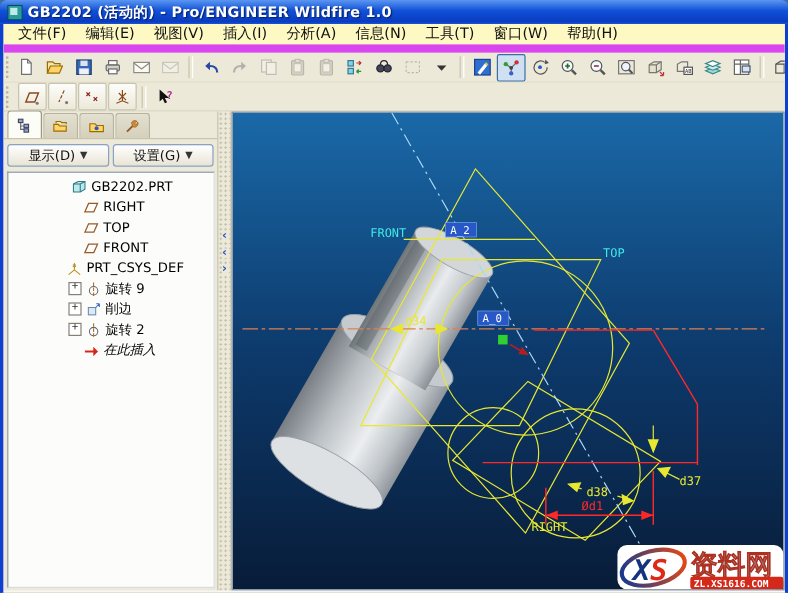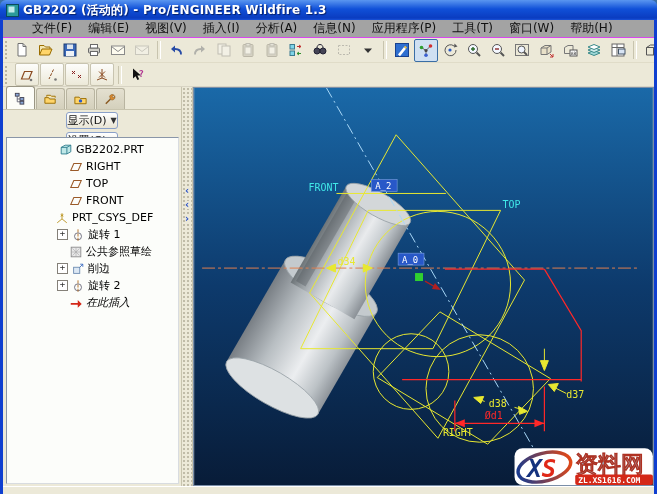--- a/index.html
+++ b/index.html
@@ -3,41 +3,41 @@
 <meta charset="utf-8">
 <style>
   html,body{margin:0;padding:0;background:#3a6ea5;font-family:"DejaVu Sans","Liberation Sans",sans-serif;}
   .window{position:relative;width:651px;height:491px;border:3px solid #0f3fd0;border-top:none;border-radius:0 0 3px 3px;background:#ece9d8;overflow:hidden;}
   .frame{position:relative;width:657px;height:494px;overflow:hidden;}
   
   .titlebar{height:20px;background:linear-gradient(#5a96f0,#1050d8 45%,#0a3cc0 90%,#1a52d8);display:flex;align-items:center;padding:0 6px;border-radius:6px 6px 0 0;}
   .titlebar .appicon{width:13px;height:13px;margin-right:4px;flex:0 0 auto;}
   .titlebar .ttext{color:#fff;font-weight:bold;font-size:12px;text-shadow:1px 1px 1px #06206a;white-space:nowrap;letter-spacing:.2px;}
   
-  .menubar{height:17px;background:#a3a3a3;display:flex;align-items:center;padding-left:21px;border-bottom:1px solid #d946ef;}
+  .menubar{height:17px;background:#fef9c3;display:flex;align-items:center;padding-left:4px;border-bottom:7px solid #d946ef;}
   .menu-item{font-size:12px;color:#111;padding:1px 8px;white-space:nowrap;cursor:default;}
   
   .toolbar{display:flex;align-items:center;background:#ece9d8;position:relative;}
   .tb1{height:24px;border-bottom:1px solid #e0dcc8;}
   .tb2{height:23px;border-bottom:1px solid #d8d4c4;}
   .grip{width:5px;height:18px;margin:0 3px 0 2px;border-left:2px dotted #b8b4a0;}
   .tbtn{width:22px;height:21px;display:flex;align-items:center;justify-content:center;border:1px solid transparent;border-radius:2px;flex:0 0 auto;}
   .tbtn svg{width:16px;height:16px;}
   .tbtn.disabled{opacity:.35;filter:grayscale(85%);}
   .tbtn.pressed{background:#cfe0f2;border:1px solid #3a6ea5;}
   .tbtn.framed{border:1px solid #c8c4b0;background:linear-gradient(#fdfdfb,#ece9d8);margin-right:1px;}
   .tsep{width:2px;height:18px;border-left:1px solid #c8c4ae;border-right:1px solid #fff;margin:0 3px;flex:0 0 auto;}
   
   .main{position:relative;height:399px;display:flex;}
   .leftpanel{width:180px;background:#ece9d8;display:flex;flex-direction:column;}
   .tabsrow{height:22px;display:flex;align-items:flex-end;padding-left:3px;border-bottom:1px solid #c8c4ae;}
   .ptab{width:27px;height:20px;border:1px solid #b8b4a0;border-bottom:none;border-radius:3px 3px 0 0;background:linear-gradient(#e4e0d0,#d4d0bc);margin-right:1px;display:flex;align-items:center;justify-content:center;}
   .ptab.active{background:#fdfdf8;height:22px;border-color:#9a9684;}
   .ptab svg{width:15px;height:15px;}
-  .btnrow{height:22px;display:flex;align-items:center;gap:3px;padding:2px 3px;flex-direction:column;}
+  .btnrow{height:22px;display:flex;align-items:center;gap:3px;padding:2px 3px;}
   .dropbtn{flex:1;height:17px;border:1px solid #9a96ff;border-color:#8aa0c8;border-radius:3px;background:linear-gradient(#ffffff,#e8e4d4);font-size:11px;display:flex;align-items:center;justify-content:center;gap:4px;color:#111;}
   .dropbtn .caret{font-size:8px;color:#333;}
   .treebox{flex:1;margin:1px 2px 2px 3px;background:#fcfdfa;border:1px solid #8a96a8;border-right-color:#d8dce0;border-bottom-color:#d8dce0;overflow:hidden;padding-top:3px;}
   .trow{height:17px;display:flex;align-items:center;font-size:11px;color:#000;white-space:nowrap;margin-left:36px;}
   .trow .exp{width:9px;height:9px;border:1px solid #848078;background:#fff;font-size:9px;line-height:7px;text-align:center;color:#333;margin:0 3px 0 0;flex:0 0 auto;font-family:"DejaVu Sans Mono",monospace;}
   .trow .noexp{width:12px;flex:0 0 auto;}
   .trow svg{width:14px;height:14px;margin-right:3px;flex:0 0 auto;}
   .trow .lbl{font-family:"DejaVu Sans","Liberation Sans",sans-serif;}
   .sash{width:10px;background:#ece9d8;border-left:1px solid #c8c4ae;border-right:1px solid #c8c4ae;display:flex;flex-direction:column;align-items:center;padding-top:100px;gap:6px;background-image:radial-gradient(#c0bca8 28%,transparent 30%);background-size:4px 4px;}
   .sash span{color:#2a52c8;font-size:10px;font-weight:bold;line-height:8px;background:#ece9d8;}
@@ -50,31 +50,30 @@
 <body>
 
 <div class="frame">
 <div style="height:20px;"></div>
 <div style="position:absolute;top:0;left:0;width:657px;">
   <div class="titlebar">
     <svg class="appicon" viewBox="0 0 13 13">
           <rect x="0.5" y="0.5" width="12" height="12" fill="#2a9a9a" stroke="#0a4a5a"></rect>
           <rect x="2.5" y="2.5" width="6" height="6" fill="#bfeaea"></rect>
         </svg>
-    <span class="ttext">GB2202 (活动的) - Pro/ENGINEER Wildfire 1.3</span>
+    <span class="ttext">GB2202 (活动的) - Pro/ENGINEER Wildfire 1.0</span>
   </div>
   <div class="window">
     <div class="menubar" id="menubar">
           <span class="menu-item">文件(F)</span>
           <span class="menu-item">编辑(E)</span>
           <span class="menu-item">视图(V)</span>
           <span class="menu-item">插入(I)</span>
           <span class="menu-item">分析(A)</span>
           <span class="menu-item">信息(N)</span>
-          <span class="menu-item">应用程序(P)</span>
           <span class="menu-item">工具(T)</span>
           <span class="menu-item">窗口(W)</span>
           <span class="menu-item">帮助(H)</span>
         </div>
     <div class="toolbar tb1" id="toolbar1">
           <div class="grip"></div>
           <div class="tbtn">
             <svg viewBox="0 0 16 16">
               <path d="M4 1.5h5l3 3V14H4z" fill="#fff" stroke="#707070"></path>
               <path d="M9 1.5v3h3" fill="none" stroke="#707070"></path>
@@ -361,29 +360,21 @@
                   <path d="M6.5 4 9.5 6M9.5 4 6.5 6" stroke="#b89018" fill="none"></path>
                 </svg>
                 <span class="lbl">PRT_CSYS_DEF</span>
               </div>
               <div class="trow" style="padding-left: 14px;">
                 <div class="exp">+</div>
                 <svg viewBox="0 0 16 16" style="width: 14px; height: 14px; margin-right: 3px; vertical-align: -3px;">
                   <circle cx="8" cy="9.5" r="4" fill="none" stroke="#667"></circle>
                   <path d="M8 1.5v13" stroke="#b06818" stroke-dasharray="3.5 1.3"></path>
                 </svg>
-                <span class="lbl">旋转 1</span>
-              </div>
-              <div class="trow" style="padding-left: 14px;">
-                <div class="noexp"></div>
-                <svg viewBox="0 0 16 16" style="width: 14px; height: 14px; margin-right: 3px; vertical-align: -3px;">
-                  <rect x="2.5" y="2.5" width="11" height="11" fill="#e8e8e8" stroke="#888"></rect>
-                  <path d="M2.5 8h11M8 2.5v11M4 4l8 8M12 4l-8 8" stroke="#aaa" stroke-width=".7" fill="none"></path>
-                </svg>
-                <span class="lbl">公共参照草绘</span>
+                <span class="lbl">旋转 9</span>
               </div>
               <div class="trow" style="padding-left: 14px;">
                 <div class="exp">+</div>
                 <svg viewBox="0 0 16 16" style="width: 14px; height: 14px; margin-right: 3px; vertical-align: -3px;">
                   <rect x="3" y="6" width="7" height="7" fill="#dce8f4" stroke="#6a8ab0"></rect>
                   <path d="M10 6 13.5 2.5M13.5 2.5h-3M13.5 2.5v3" fill="none" stroke="#3a6ac0"></path>
                 </svg>
                 <span class="lbl">削边</span>
               </div>
               <div class="trow" style="padding-left: 14px;">

